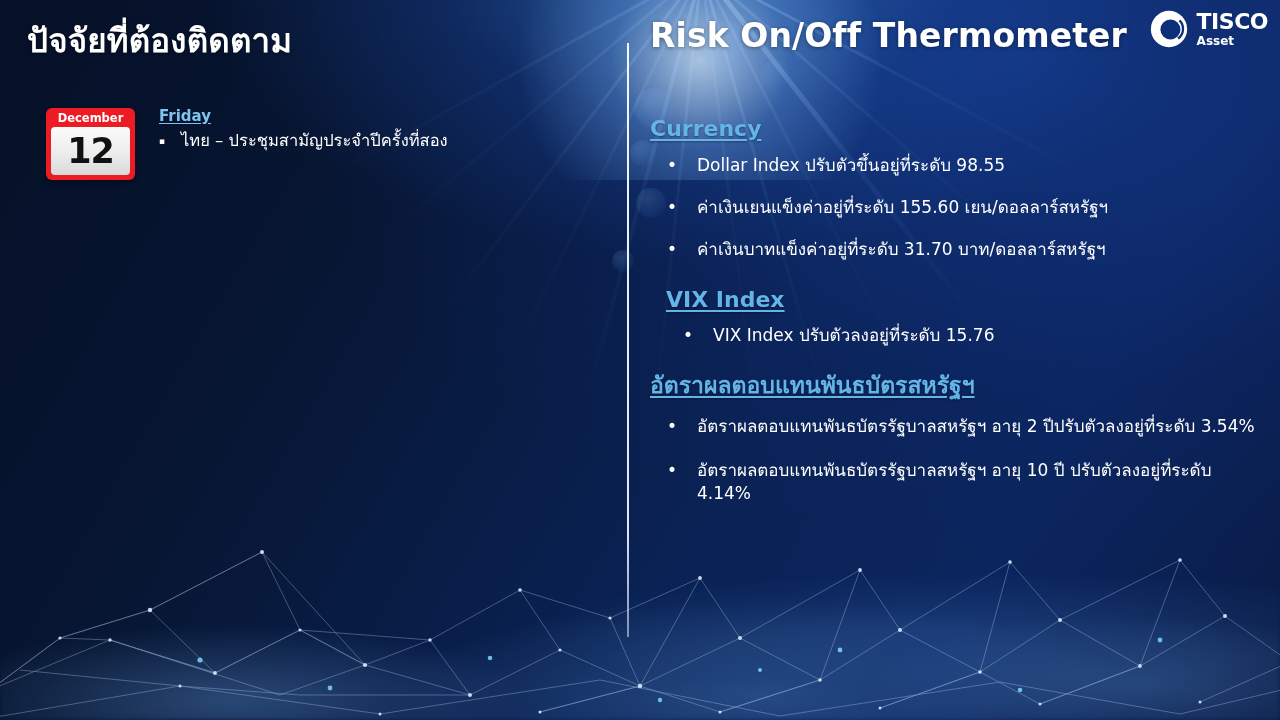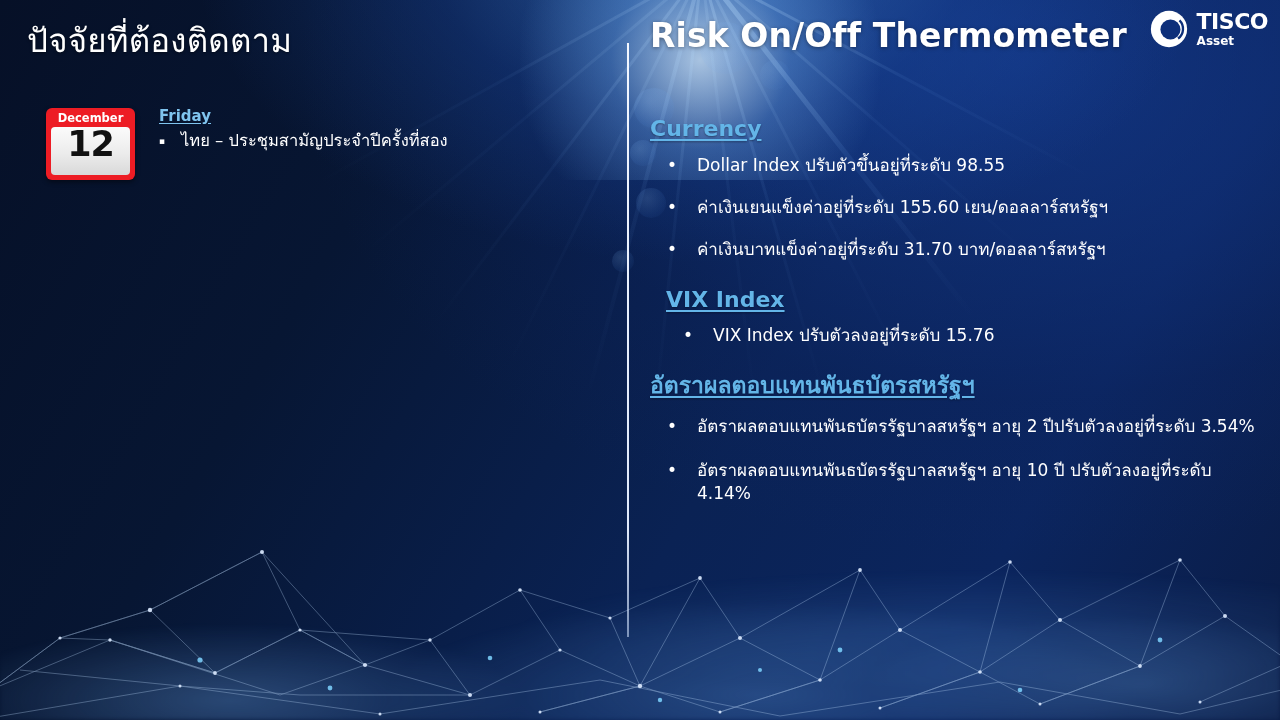--- a/index.html
+++ b/index.html
@@ -38,41 +38,41 @@
       radial-gradient(ellipse 520px 130px at 760px 185px, rgba(110,175,245,0.28), rgba(60,130,225,0) 72%),
       radial-gradient(ellipse 380px 95px at 1140px 175px, rgba(120,185,250,0.26), rgba(60,130,225,0) 72%),
       radial-gradient(ellipse 620px 80px at 980px 120px, rgba(95,160,235,0.17), rgba(50,110,210,0) 75%);
     filter:blur(2px); }
 
   
   #divider { position:absolute; left:627px; top:43px; width:2px; height:594px;
              background:linear-gradient(to bottom, #f3f7ff, #dfe9fb 82%, rgba(210,228,255,0.55)); }
 
   
-  #left-title { position:absolute; left:27px; top:14px; font-size:33px; font-weight:normal;
+  #left-title { position:absolute; left:27px; top:14px; font-size:33px; font-weight:bold;
      color:#ffffff; letter-spacing:0.2px; text-shadow:0 1px 3px rgba(0,0,0,0.45); white-space:nowrap; }
   #right-title { position:absolute; left:650px; top:16px; font-size:33px; font-weight:bold;
      color:#ffffff; letter-spacing:0.1px; text-shadow:0 1px 4px rgba(0,0,0,0.4); white-space:nowrap; }
 
   
   #logo { position:absolute; right:12px; top:8px; display:flex; align-items:center; gap:7px; }
   #logo .ring { width:42px; height:42px; }
   #logo .wordmark { display:flex; flex-direction:column; line-height:1; }
   #logo .tisco { font-size:22px; font-weight:bold; color:#fff; letter-spacing:-0.5px; }
   #logo .asset { font-size:12px; font-weight:bold; color:#fff; letter-spacing:0px; margin-top:2px; }
 
   
   #calendar { position:absolute; left:46px; top:108px; width:89px; height:72px;
       background:#ed1c24; border-radius:6px; padding:2px;
       box-shadow:0 2px 5px rgba(0,0,0,0.45); display:flex; flex-direction:column; }
   #calendar .month { height:17px; line-height:17px; text-align:center; color:#fff;
       font-size:11.5px; font-weight:bold; }
   #calendar .daybox { flex:1; margin:0 3px 3px 3px; border-radius:4px;
       background:linear-gradient(to bottom,#fbfbfb 0%,#ececec 55%,#d9d9d9 100%);
-      display:flex; align-items:flex-start; justify-content:center; }
+      display:flex; align-items:center; justify-content:center; }
   #calendar .day { font-size:35px; font-weight:bold; color:#111; line-height:1;
       letter-spacing:-1px; }
 
   
   #left-day { position:absolute; left:159px; top:107px; width:440px; }
   .daylabel { font-size:15px; font-weight:bold; color:#7fc4ee;
       text-decoration:underline; text-underline-offset:2px; }
   .sq-row { display:flex; align-items:flex-start; margin-top:5px; }
   .sq-bullet { color:#ffffff; font-size:9px; line-height:22px; width:22px; flex:0 0 22px; }
   .sq-text { color:#ffffff; font-size:16.5px; line-height:22px; }

